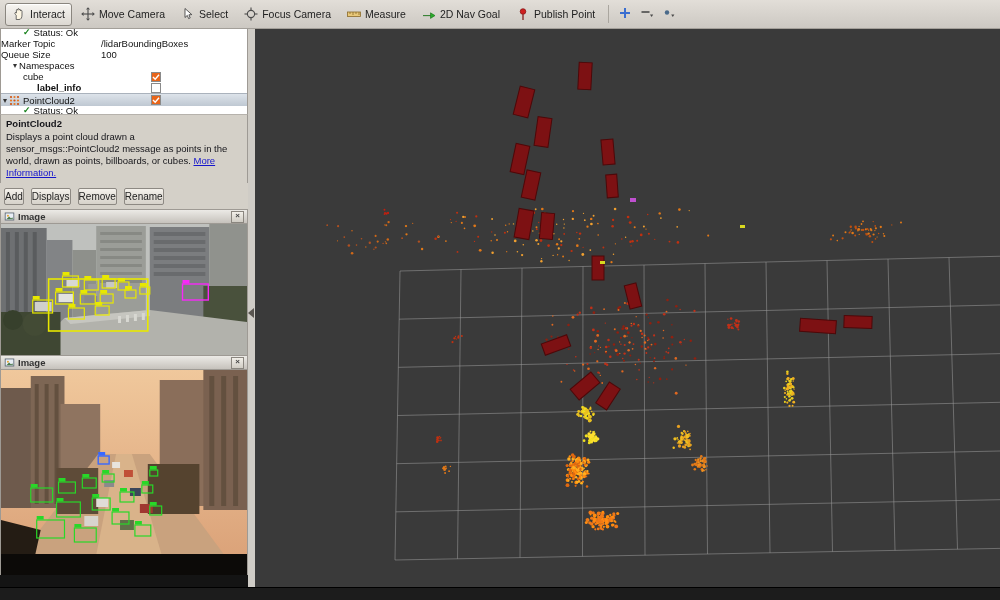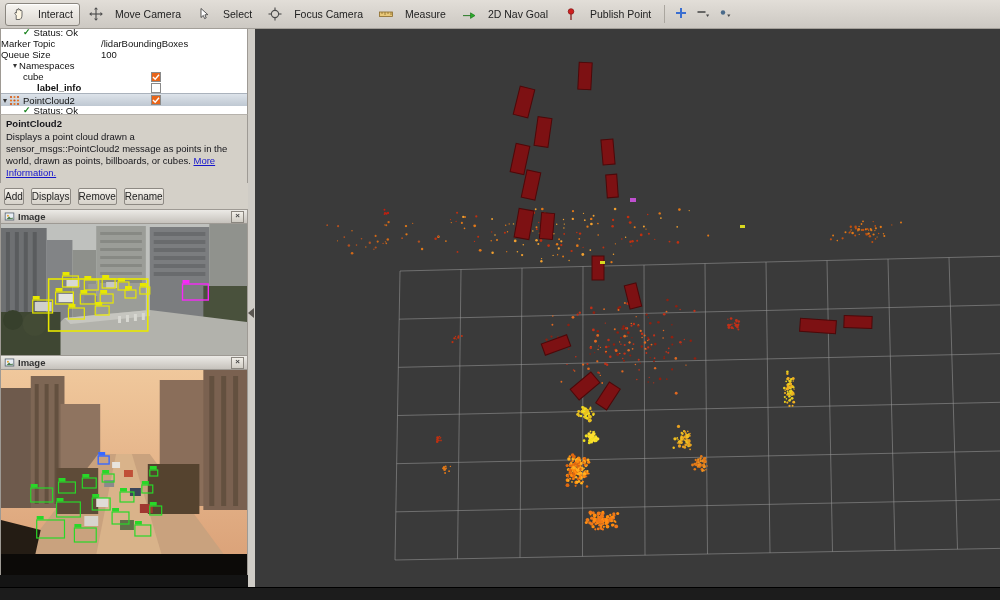--- a/index.html
+++ b/index.html
@@ -3,21 +3,21 @@
 <meta charset="utf-8">
 <style>
   html,body{margin:0;padding:0}
   body{width:1000px;height:600px;overflow:hidden;position:relative;
        font-family:"Liberation Sans",sans-serif;background:#d4d0c8;font-size:11px;color:#1a1a1a}
 
   
   #toolbar{position:absolute;top:0;left:0;right:0;height:28px;
            background:linear-gradient(#e2ded8,#ccc8c2);border-bottom:1px solid #a39f99;
            display:flex;align-items:center;padding:0 5px;gap:2px;z-index:30}
-  .tool{display:flex;align-items:center;gap:12px;height:21px;padding:0 6px;font-size:10.5px;
+  .tool{display:flex;align-items:center;gap:4px;height:21px;padding:0 6px;font-size:10.5px;
         color:#222;border:1px solid transparent;border-radius:3px;background:transparent;cursor:default}
   .tool.active{background:linear-gradient(#f7f5f1,#dcd8d2);border:1px solid #8a867f;box-shadow:inset 0 1px 1px #fff}
   .tool .ticon{display:flex;width:14px;height:14px}
   .tbsep{width:1px;height:18px;background:#aaa69f;margin:0 4px}
   .mini{width:20px;height:20px;display:flex;align-items:center;justify-content:center;border-radius:3px}
 
   
   #left{position:absolute;top:12px;left:0;width:248px;bottom:0;background:#d4d0c8;z-index:20}
   .phdr{height:13px;background:linear-gradient(#eceae6,#c6c2bc);border:1px solid #9e9a94;
         display:flex;align-items:center;font-size:9.5px;font-weight:bold;color:#333;padding:0 3px;gap:3px}

